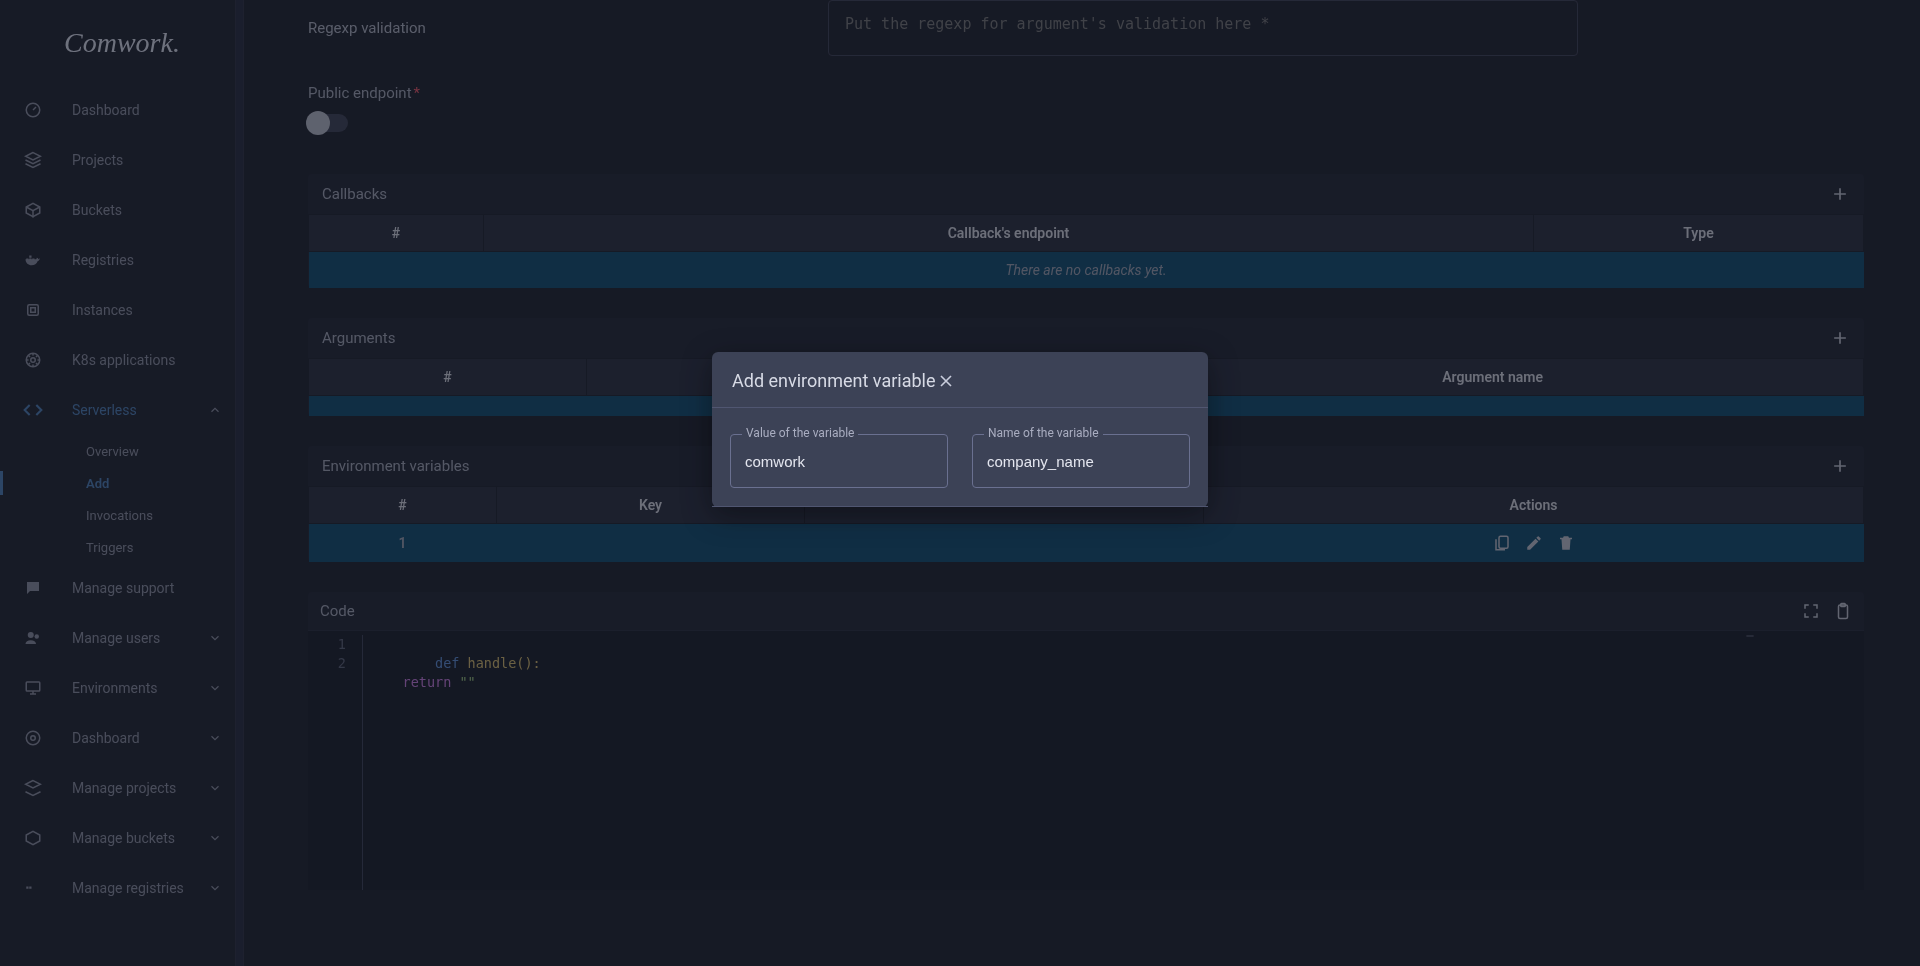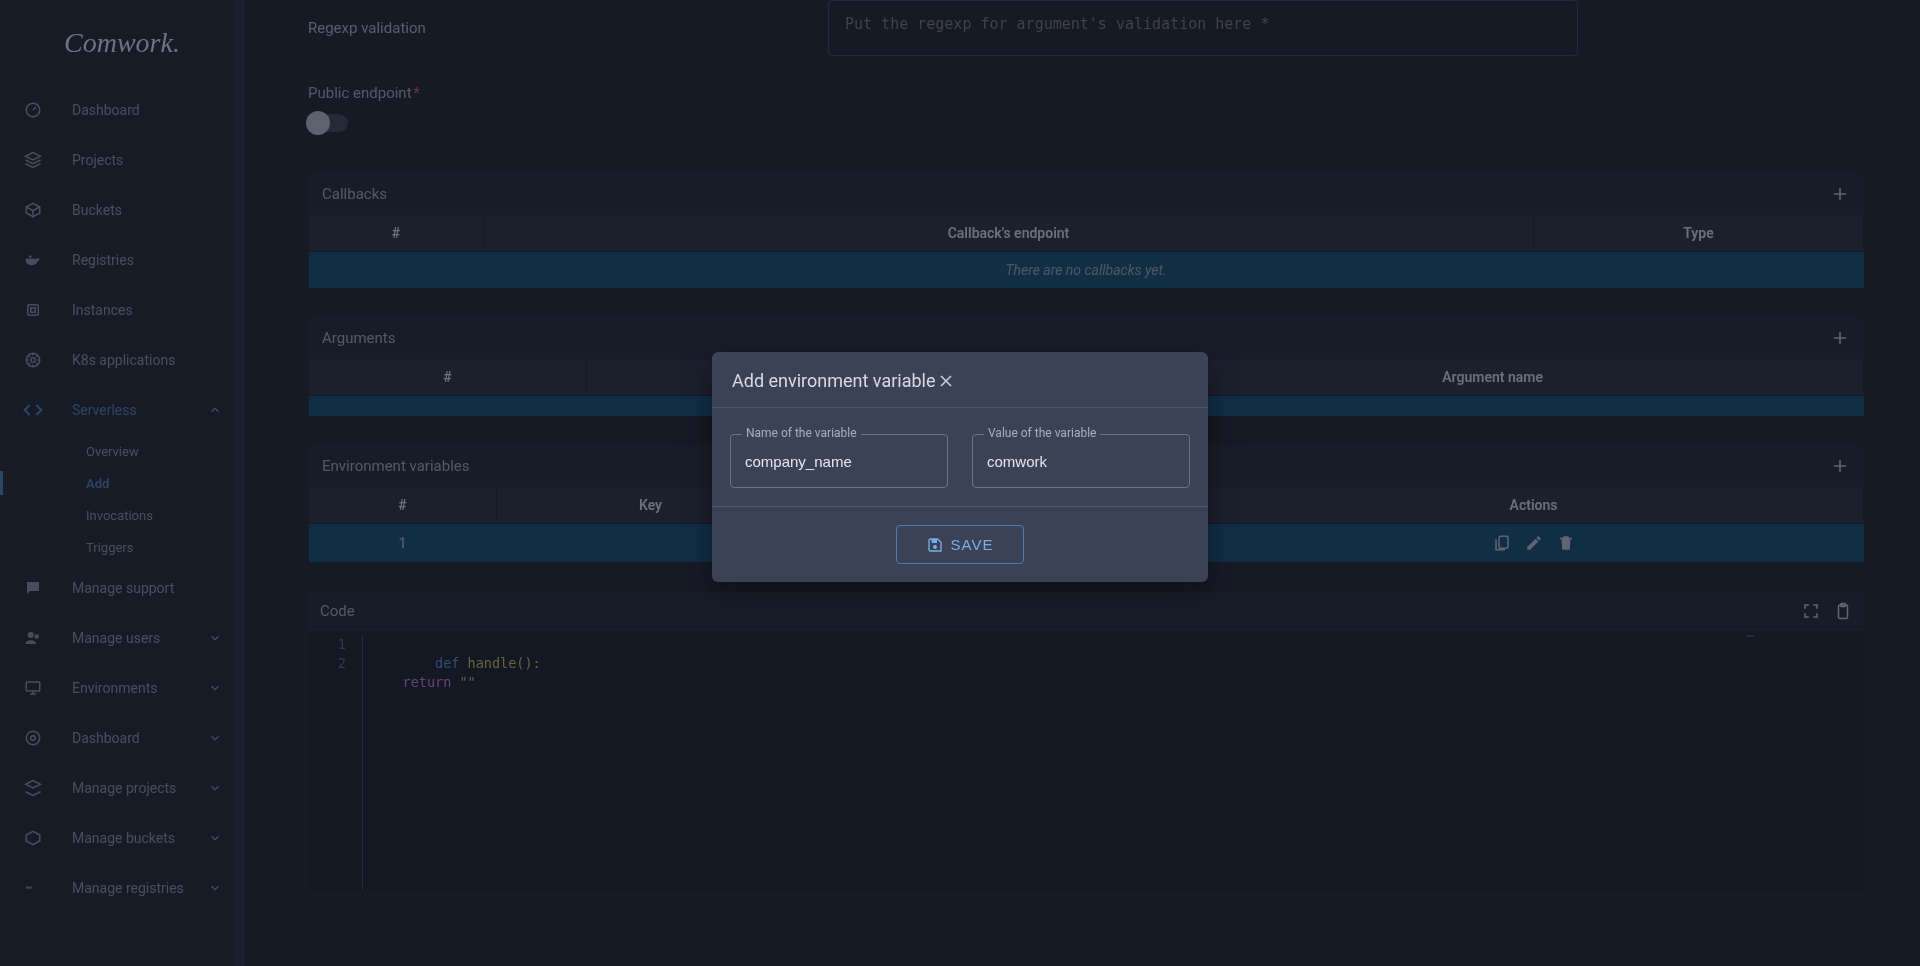--- a/index.html
+++ b/index.html
@@ -672,34 +672,22 @@
     <div class="modal-header">
       <span>Add environment variable</span>
       <span class="close">
         <svg width="20" height="20" viewBox="0 0 24 24" fill="none" stroke="#c9cddc" stroke-width="2">
             <path d="M6 6l12 12M18 6L6 18"></path>
           </svg>
       </span>
     </div>
     <div class="modal-body">
       <div class="text-field">
+        <label>Value of the variable</label>
+        <input type="text" value="comwork" style="">
+      </div>
+      <div class="text-field">
         <label>Name of the variable</label>
         <input type="text" value="company_name" style="">
       </div>
-      <div class="text-field">
-        <label>Value of the variable</label>
-        <input type="text" value="comwork" style="">
-      </div>
-    </div>
-    <div class="modal-footer">
-      <button class="save-btn">
-        <span>
-          <svg width="16" height="16" viewBox="0 0 24 24" fill="#78aee3">
-              <path d="M5 3h11l5 5v13a0 0 0 0 1 0 0H5a2 2 0 0 1-2-2V5a2 2 0 0 1 2-2z" fill="none" stroke="#78aee3" stroke-width="2"></path>
-              <rect x="7" y="3" width="8" height="6" fill="#78aee3"></rect>
-              <circle cx="12" cy="15" r="3" fill="#78aee3"></circle>
-            </svg>
-        </span>
-        <span>SAVE</span>
-      </button>
     </div>
   </div>
 </div>
 
 </body></html>

